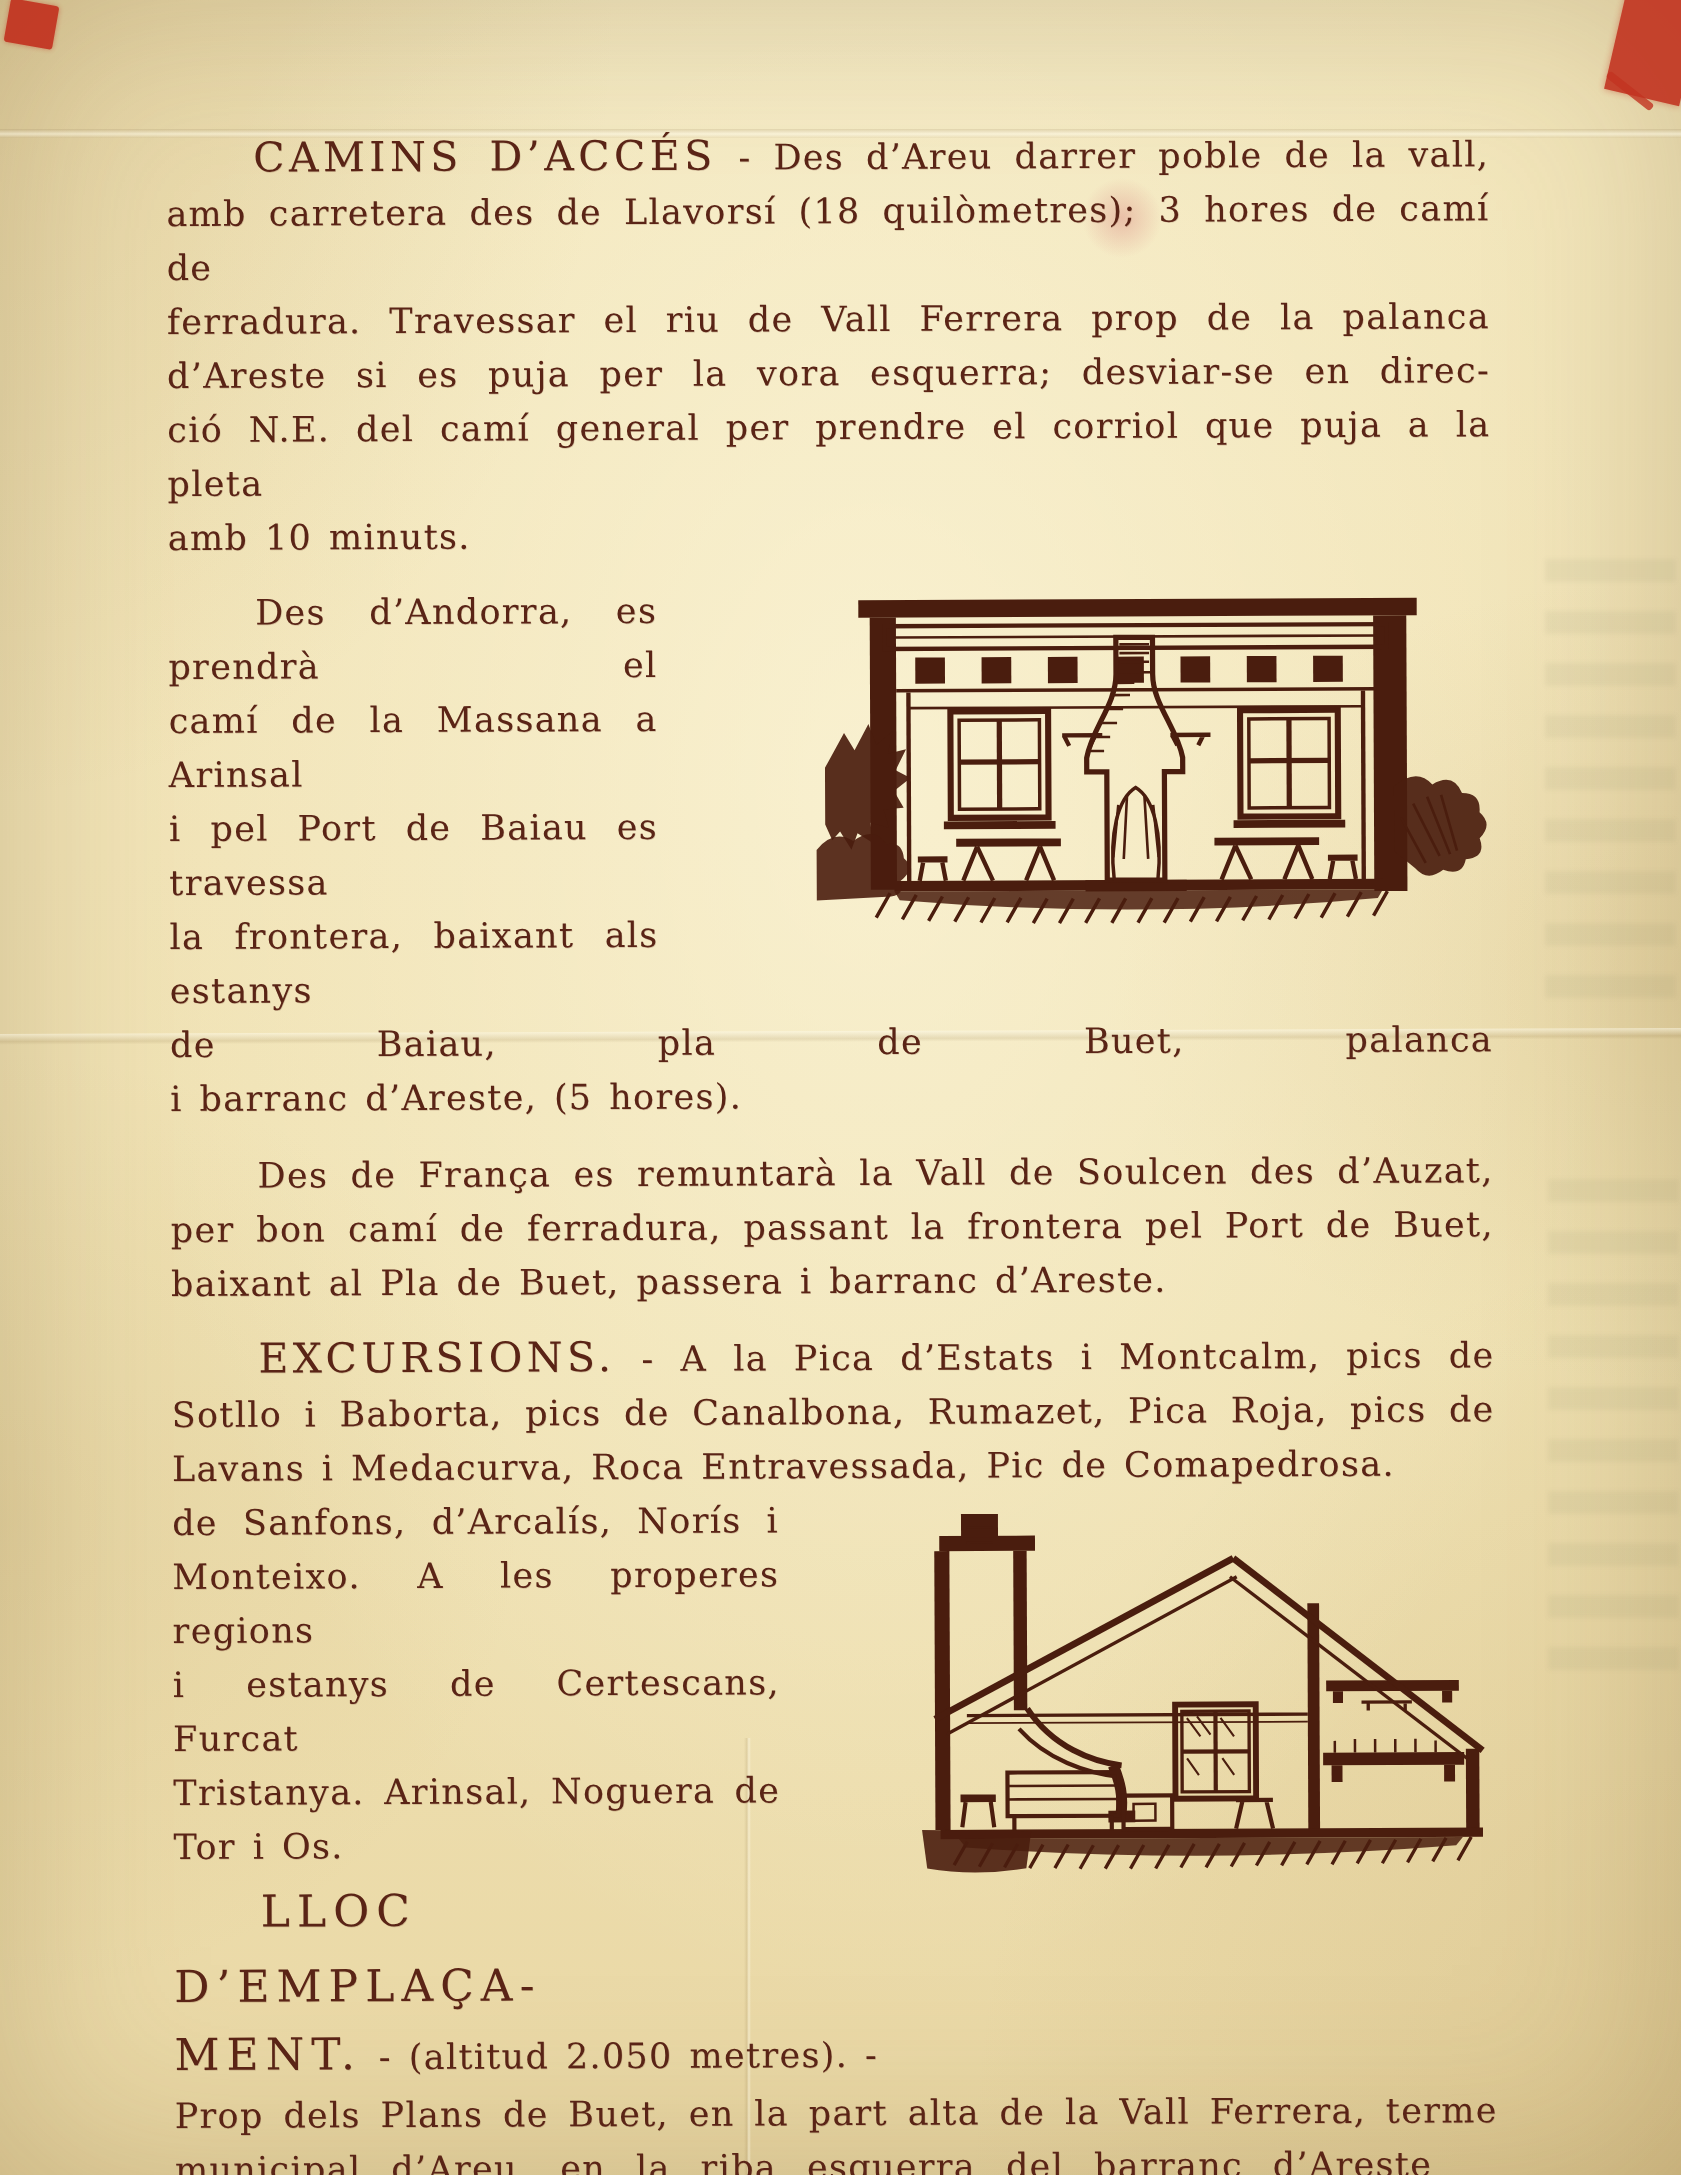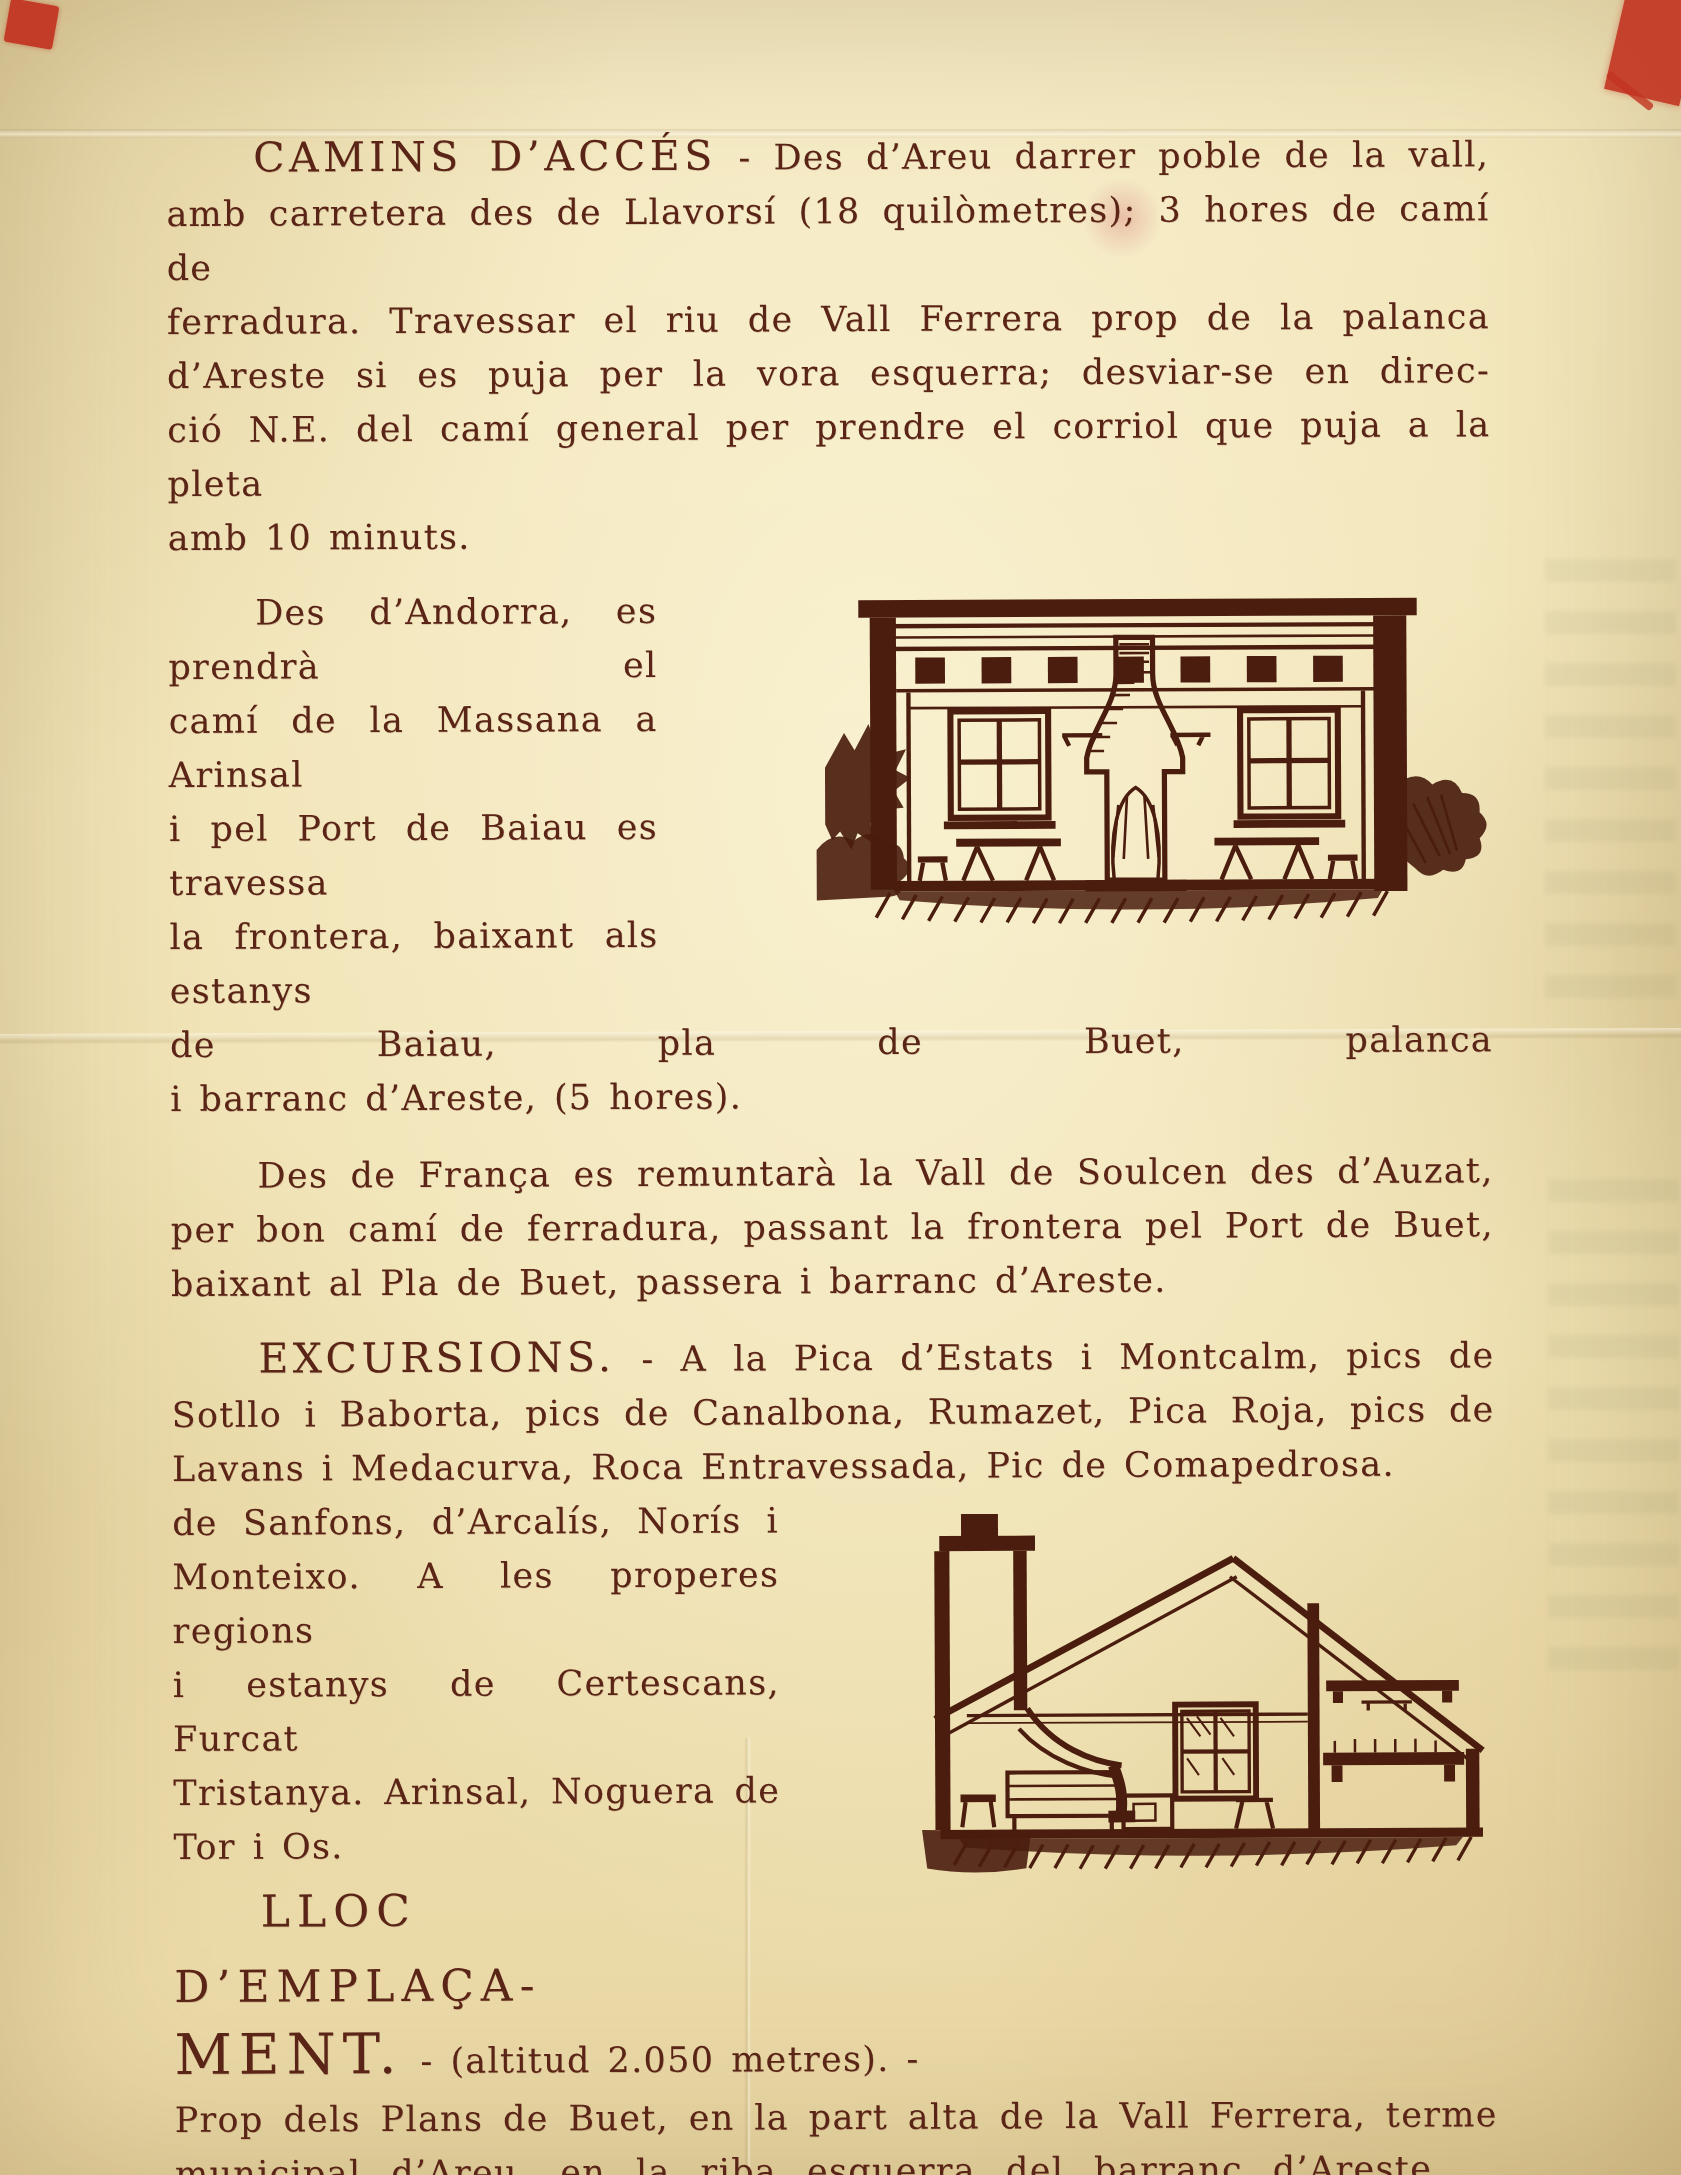--- a/index.html
+++ b/index.html
@@ -48,21 +48,21 @@
   .indent{text-indent:87px;}
   .loose{word-spacing:17.5px;}
   .h-run{font-size:41px;letter-spacing:4.4px;}
   .para{margin:0 0 21px 0;}
   .clear{clear:both;}
   .illus{float:right;}
   .illus-1{width:681px;height:349px;margin:5.2px 0 12.2px 153px;}
   .illus-2{width:655px;height:376px;margin:12.2px 0 12.2px 61px;}
   .lloc-h{font-size:44px;letter-spacing:7px;line-height:75px;text-indent:87px;display:block;}
   .lloc-ment{display:block;line-height:61px;}
-  .lloc-ment .h-run2{font-size:56px;letter-spacing:7px;text-align:right;}
+  .lloc-ment .h-run2{font-size:44px;letter-spacing:7px;text-align:right;}
   svg .ink{stroke:#4a1d0e;}
 </style>
 </head>
 <body>
 
 <div class="sheet">
   <div class="crease crease-a"></div>
   <div class="crease crease-b"></div>
   <div class="crease-v"></div>
   <div class="ghost ghost-a"></div>

